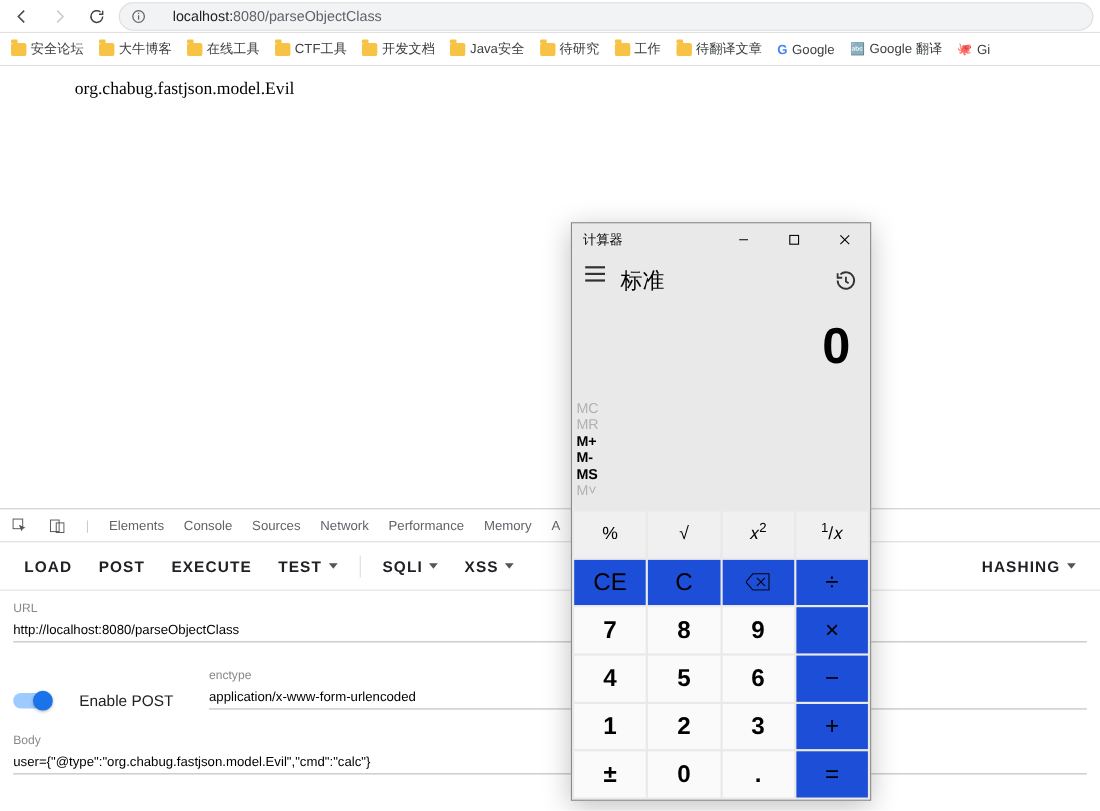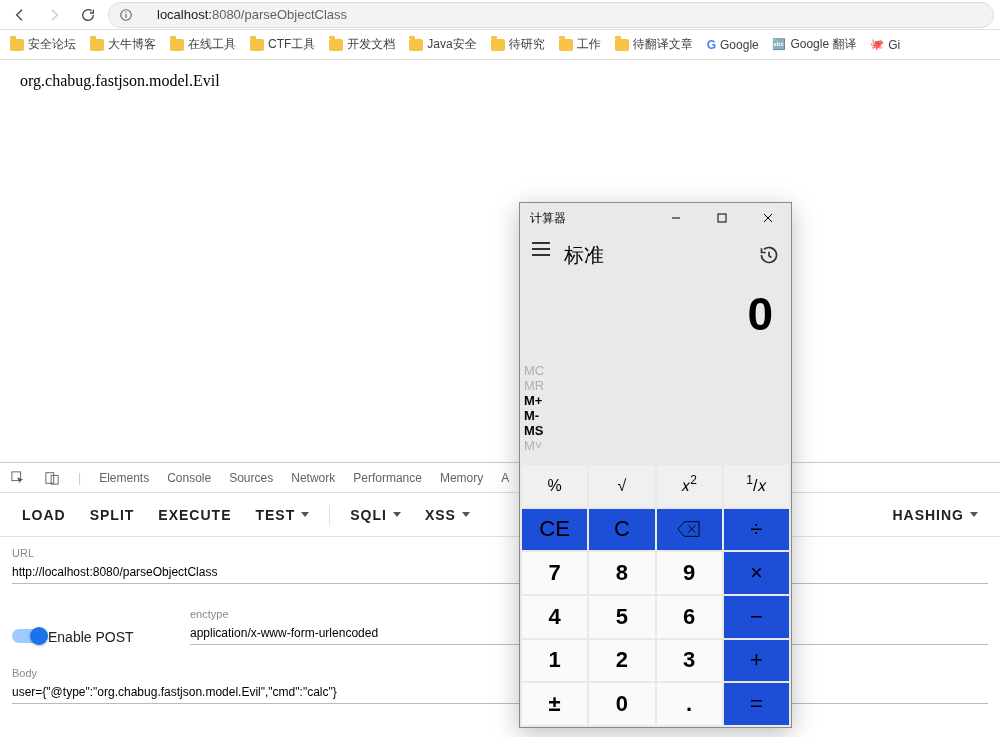--- a/index.html
+++ b/index.html
@@ -13,39 +13,39 @@
   .omnibox .info { width:14px; height:14px; }
   .omnibox .url-host { color:#202124; }
   .omnibox .url-path { color:#5f6368; }
 
   .bookmarks { height: 30px; display: flex; align-items: center; gap: 14px; padding: 0 10px; font-size: 12px; color: #3c4043; border-bottom: 1px solid #e0e0e0; background:#fff; }
   .bm { display: flex; align-items: center; gap: 4px; }
   .bm .folder { width: 14px; height: 12px; background: #f6c344; border-radius: 2px; position: relative; }
   .bm .folder::before { content:""; position:absolute; top:-3px; left:0; width:6px; height:3px; background:#f6c344; border-radius:1px 1px 0 0;}
 
   .page-area { position: relative; height: calc(100% - 60px); }
-  .page-content { padding: 12px 20px; font-size: 16px; color:#000; font-family: "Times New Roman", serif;}
+  .page-content { padding: 12px 20px; font-size: 16px; color:#000; font-family: "Times New Roman", serif; margin-left: 48px;}
 
   
   .devtools { position: absolute; left:0; right:0; top: 402px; background: #fff; border-top: 1px solid #ccc; }
   .dt-tabs { height: 30px; display:flex; align-items:center; gap:18px; padding: 0 10px; font-size:12px; color:#5f6368; border-bottom:1px solid #ddd;}
   .dt-ic { width:16px; height:16px; display:flex; align-items:center; justify-content:center;}
   .dt-tabs span { cursor:default; }
 
   
   .hack-toolbar { height: 44px; display:flex; align-items:center; gap: 24px; padding: 0 22px; font-size: 14px; font-weight:600; color:#202124; letter-spacing:1px; border-bottom:1px solid #e0e0e0;}
   .hack-toolbar .sep { width:1px; height:20px; background:#ddd; margin:0 -4px;}
   .hack-toolbar .item { display:flex; align-items:center; gap:6px;}
   .caret { width:0; height:0; border-left:4px solid transparent; border-right:4px solid transparent; border-top:5px solid #555;}
 
   .hack-body { padding: 10px 12px 0 12px; font-size: 14px; color:#202124;}
   .field-label { font-size: 11px; color:#888; margin-bottom: 2px;}
   .field-input { width: 100%; border: none; border-bottom: 1px solid #bbb; font-size: 12px; padding: 4px 0; outline:none; background:transparent;}
   .row2 { display:flex; align-items:flex-end; gap: 28px; margin-top: 24px;}
-  .toggle-wrap { display:flex; align-items:flex-start; gap:2px; min-width:150px;}
+  .toggle-wrap { display:flex; align-items:center; gap:26px; min-width:150px;}
   .toggle { width: 34px; height:14px; background:#9ecbff; border-radius:7px; position:relative;}
   .toggle::after{ content:""; position:absolute; width:18px; height:18px; border-radius:50%; background:#1a73e8; left:18px; top:-2px; box-shadow:0 1px 3px rgba(0,0,0,.3);}
   .enctype-col { flex:1; }
   .body-sec { margin-top: 22px;}
 
   
   .calc { position:absolute; left:519px; top:142px; width:273px; height:526px; background:#e9e9e9; border:1px solid #8a8a8a; box-shadow:0 6px 24px rgba(0,0,0,0.25); display:flex; flex-direction:column;}
   .calc-title { height:30px; display:flex; align-items:center; justify-content:space-between; padding:0 0 0 10px; font-size:12px; color:#000;}
   .win-btns { display:flex;}
   .win-btn { width:46px; height:30px; display:flex; align-items:center; justify-content:center;}
@@ -170,21 +170,21 @@
       <span>Console</span>
       <span>Sources</span>
       <span>Network</span>
       <span>Performance</span>
       <span>Memory</span>
       <span>A</span>
     </div>
 
     <div class="hack-toolbar">
       <div class="item">LOAD</div>
-      <div class="item">SPLIT</div>
+      <div class="item">POST</div>
       <div class="item">EXECUTE</div>
       <div class="item">
           <span>TEST</span>
           <span class="caret"></span>
         </div>
       <div class="sep"></div>
       <div class="item">
           <span>SQLI</span>
           <span class="caret"></span>
         </div>

